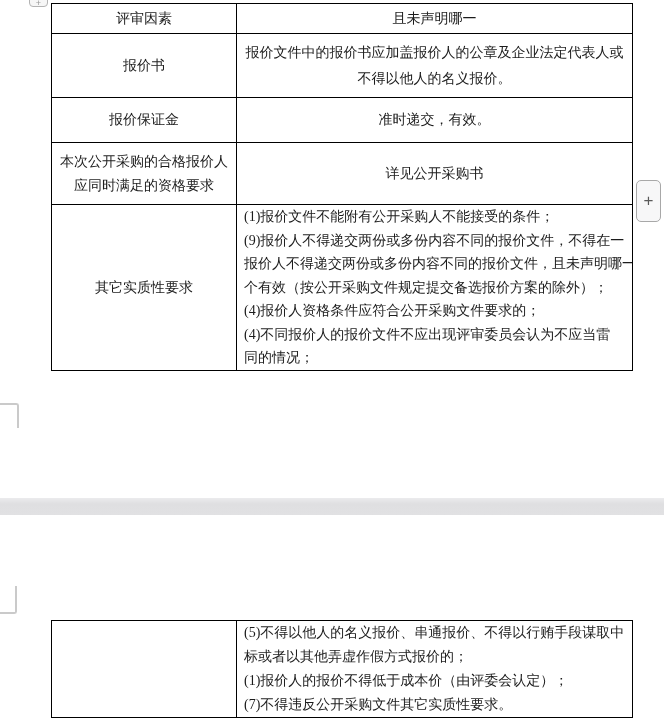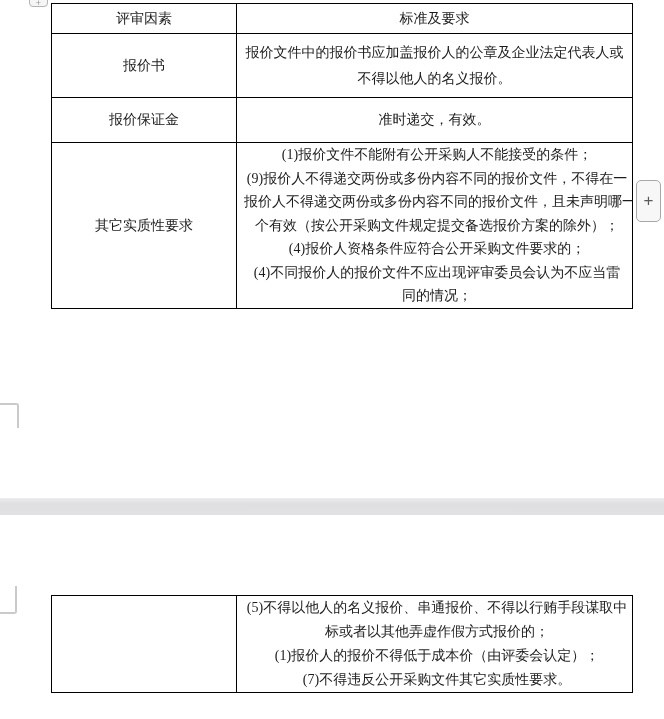--- a/index.html
+++ b/index.html
@@ -22,30 +22,30 @@
   }
 
   
   table.doc-table {
     position: absolute;
     border-collapse: collapse;
     table-layout: fixed;
     width: 581px;
   }
   table.t1 { left: 51px; top: 3px; padding-left: 8px; }
-  table.t2 { left: 51px; top: 595px; }
+  table.t2 { left: 51px; top: 620px; }
   td {
     border: 1px solid #000000;
     padding: 0;
     font-size: 14px;
     vertical-align: middle;
     text-align: center;
     overflow: hidden;
   }
-  td.tl { text-align: center; padding-left: 7px; padding-right: 2px; margin-top: 20px; }
+  td.tl { text-align: left; padding-left: 7px; padding-right: 2px; margin-top: 20px; }
   .line { line-height: 24px; white-space: nowrap; }
   .line.tight { line-height: 23.5px; }
   .line.lh26 { line-height: 26px; }
   tr.hr { height: 30px; }
   tr.r2 { height: 64px; }
   tr.r3 { height: 35px; }
   tr.r4 { height: 45px; }
   tr.r5 { height: 62px; }
   tr.r6 { height: 166px; }
   tr.rb { height: 96px; }
@@ -118,21 +118,21 @@
     <colgroup>
         <col style="width:185px">
         <col style="width:396px">
       </colgroup>
     <tbody>
       <tr class="hr">
         <td>
           <div class="line">评审因素</div>
         </td>
         <td>
-          <div class="line">标准及要求</div>
+          <div class="line">且未声明哪一</div>
         </td>
       </tr>
 
       <tr class="r2">
         <td>
           <div class="line">报价书</div>
         </td>
         <td>
           <div class="line lh26">报价文件中的报价书应加盖报价人的公章及企业法定代表人或</div>
           <div class="line lh26">不得以他人的名义报价。</div>
@@ -142,20 +142,29 @@
 
       <tr class="r4">
         <td>
           <div class="line">报价保证金</div>
         </td>
         <td>
           <div class="line">准时递交，有效。</div>
         </td>
       </tr>
 
+      <tr class="r5">
+        <td>
+          <div class="line">本次公开采购的合格报价人</div>
+          <div class="line">应同时满足的资格要求</div>
+        </td>
+        <td>
+          <div class="line">详见公开采购书</div>
+        </td>
+      </tr>
 
       <tr class="r6">
         <td>
           <div class="line">其它实质性要求</div>
         </td>
         <td class="tl">
           <div class="line tight">(1)报价文件不能附有公开采购人不能接受的条件；</div>
           <div class="line tight">(9)报价人不得递交两份或多份内容不同的报价文件，不得在一</div>
           <div class="line tight">报价人不得递交两份或多份内容不同的报价文件，且未声明哪一</div>
           <div class="line tight">个有效（按公开采购文件规定提交备选报价方案的除外）；</div>

